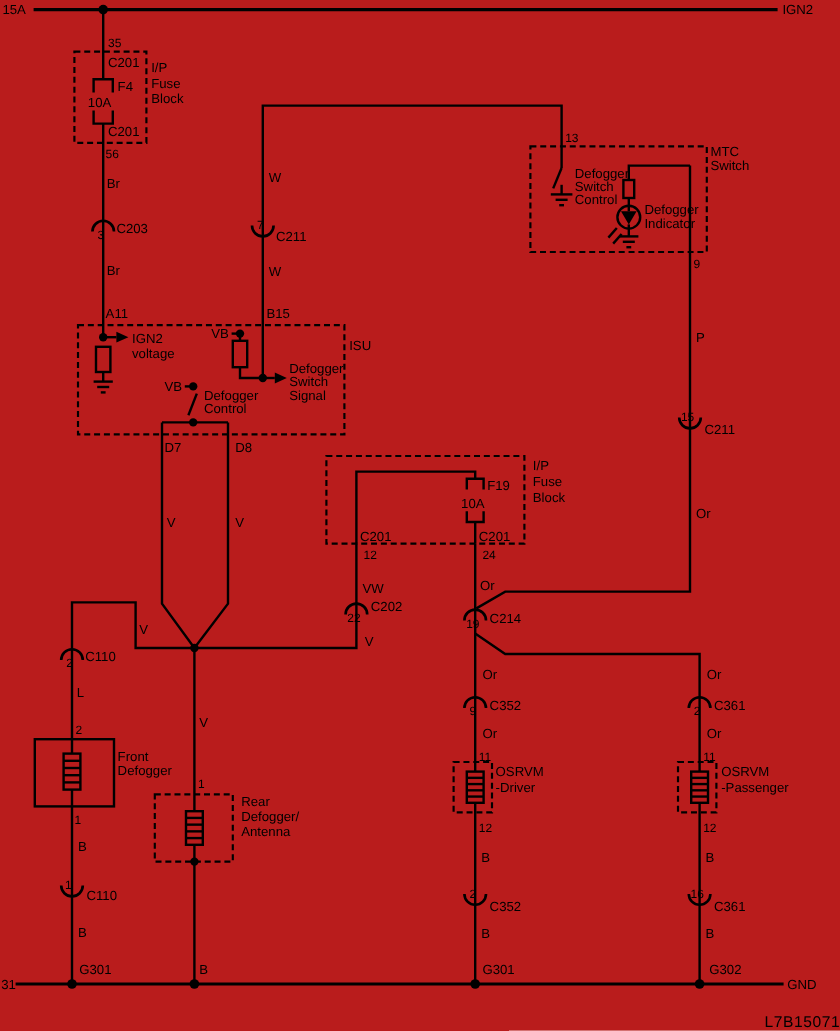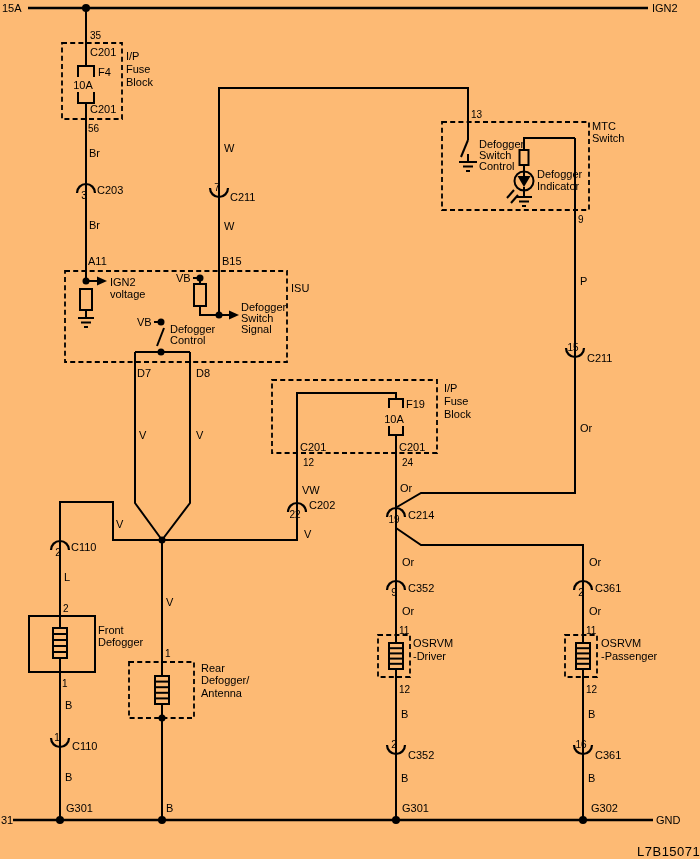--- a/index.html
+++ b/index.html
@@ -1,16 +1,16 @@
 <!DOCTYPE html>
 <html><head>
 <meta charset="utf-8">
 <style>
   html,body{margin:0;padding:0;background:#ffffff;}
-  .page{width:700px;height:859px;background:#fdba74;position:relative;font-family:"Liberation Sans",sans-serif;}
+  .page{width:700px;height:859px;background:#b91c1c;position:relative;font-family:"Liberation Sans",sans-serif;}
   svg text{font-family:"Liberation Sans",sans-serif;font-size:11px;fill:#000;}
   svg text.pin{font-size:10px;}
   svg text.code{font-size:13px;letter-spacing:0.5px;}
   svg .wire{stroke:#000;stroke-width:2;fill:none;}
   svg .rail{stroke:#000;stroke-width:2.6;fill:none;}
   svg .dashbox{stroke:#000;stroke-width:1.8;fill:none;stroke-dasharray:5 3.2;}
   svg .solidbox{stroke:#000;stroke-width:2;fill:none;}
   svg .sym{stroke:#000;stroke-width:2;fill:none;}
   svg .arc{stroke:#000;stroke-width:2.2;fill:none;}
   svg .dot{fill:#000;stroke:none;}

